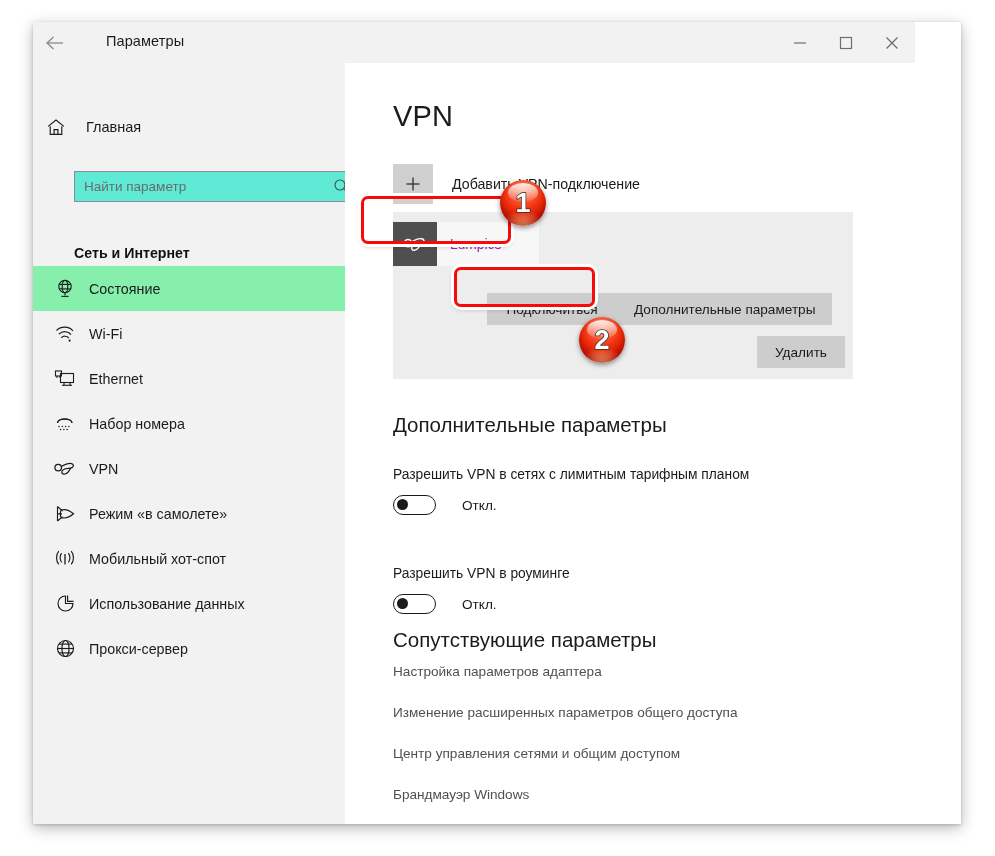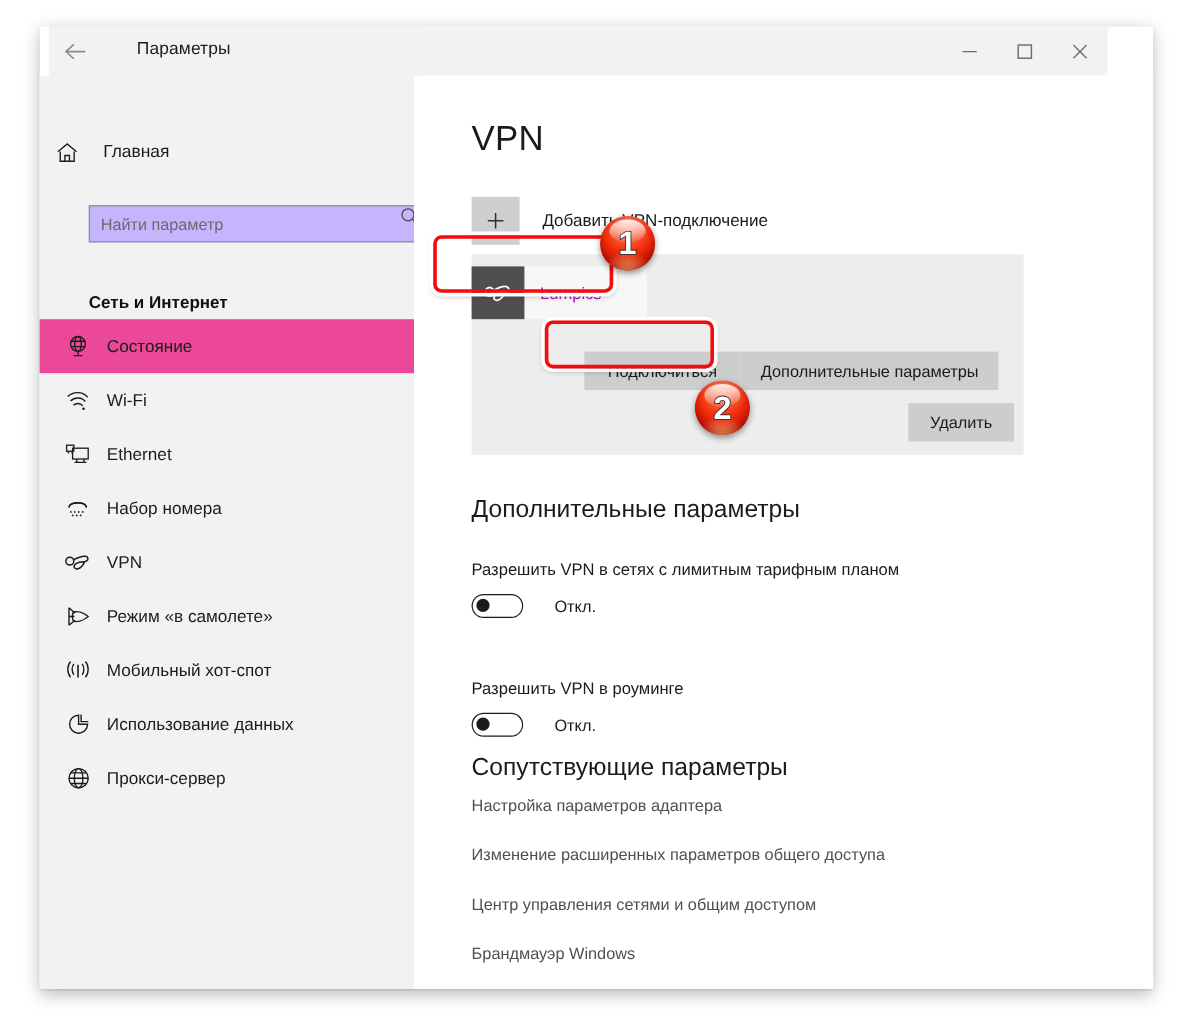--- a/index.html
+++ b/index.html
@@ -25,21 +25,21 @@
     left: 33px;
     top: 22px;
     width: 928px;
     height: 802px;
     background: #ffffff;
     box-shadow: 0 4px 14px rgba(0,0,0,0.28), 0 1px 3px rgba(0,0,0,0.18);
   }
 
   .titlebar {
     position: absolute;
-    left: 8px; top: 0;
+    left: 0; top: 0;
     width: 882px;
     height: 41px;
     background: #f2f2f2;
   }
   .titlebar-left {
     position: absolute;
     left: 0; top: 0;
     width: 312px;
     height: 41px;
     background: #f2f2f2;
@@ -115,23 +115,23 @@
   }
 
   .search-wrap {
     position: absolute;
     left: 41px;
     top: 108px;
     width: 283px;
     height: 31px;
     box-sizing: border-box;
     border: 1px solid #8c8c8c;
-    background: #c4b5fd;
-    display: flex;
-    align-items: flex-start;
+    background: #5eead4;
+    display: flex;
+    align-items: center;
   }
   .search-input {
     border: 0;
     outline: 0;
     background: transparent;
     font-family: "Liberation Sans", sans-serif;
     font-size: 13.5px;
     color: #3a3a3a;
     padding-left: 9px;
     width: 242px;
@@ -163,21 +163,21 @@
   }
   .nav-item {
     position: relative;
     width: 312px;
     height: 45px;
     display: flex;
     align-items: center;
     box-sizing: border-box;
     padding-left: 12px;
   }
-  .nav-item.selected { background: #ec4899; }
+  .nav-item.selected { background: #86efac; }
   .nav-ico {
     width: 40px;
     min-width: 40px;
     display: flex;
     align-items: center;
     justify-content: center;
     color: #1b1b1b;
   }
   .nav-label {
     font-size: 14.3px;

